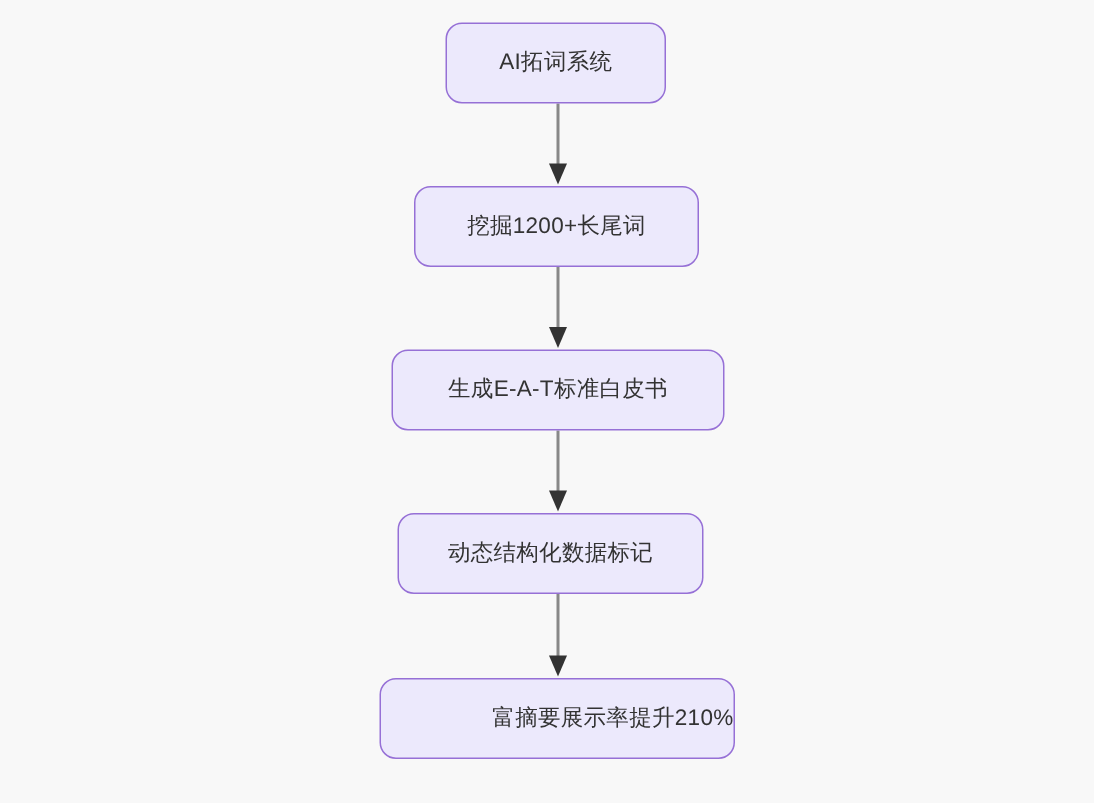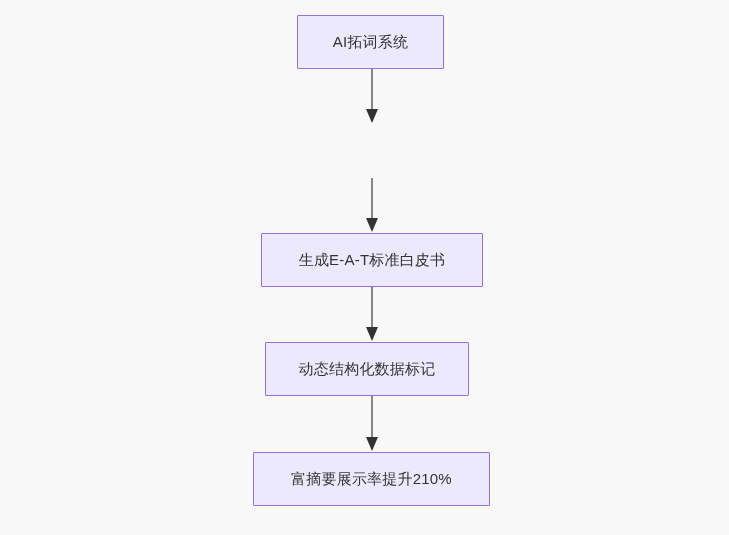--- a/index.html
+++ b/index.html
@@ -17,21 +17,21 @@
     position: relative;
     width: 729px;
     height: 535px;
     background: #f8f8f8;
   }
   .node {
     position: absolute;
     box-sizing: border-box;
     background: #ece9fc;
     border: 1px solid #9670d6;
-    border-radius: 1px;
+    border-radius: 11px;
     display: flex;
     align-items: center;
     justify-content: center;
     color: #333333;
     font-size: 15px;
     line-height: 1.2;
     letter-spacing: 0.2px;
     white-space: nowrap;
   }
   .node-label {
@@ -79,26 +79,29 @@
     <svg width="30" height="56" viewBox="0 0 30 56" xmlns="http://www.w3.org/2000/svg" aria-hidden="true">
       <line x1="15" y1="0" x2="15" y2="45" stroke="#888888" stroke-width="2"></line>
       <polygon points="15,55 9,41 21,41" fill="#333333"></polygon>
     </svg>
   </div>
 
   <div class="node" style="left:297px; top:15px; width:147px; height:54px;">
     <span class="node-label">AI拓词系统</span>
   </div>
 
+  <div class="node" style="left:276px; top:124px; width:190px; height:54px;">
+    <span class="node-label">挖掘1200+长尾词</span>
+  </div>
 
   <div class="node" style="left:261px; top:233px; width:222px; height:54px;">
     <span class="node-label">生成E-A-T标准白皮书</span>
   </div>
 
   <div class="node" style="left:265px; top:342px; width:204px; height:54px;">
     <span class="node-label">动态结构化数据标记</span>
   </div>
 
-  <div class="node" style="left:253px; top:452px; width:237px; height:54px;">
+  <div class="node" style="left:253px; top:452px; width:237px; height:54px;justify-content:flex-end;">
     <span class="node-label">富摘要展示率提升210%</span>
   </div>
 
 </div>
 
 </body></html>

